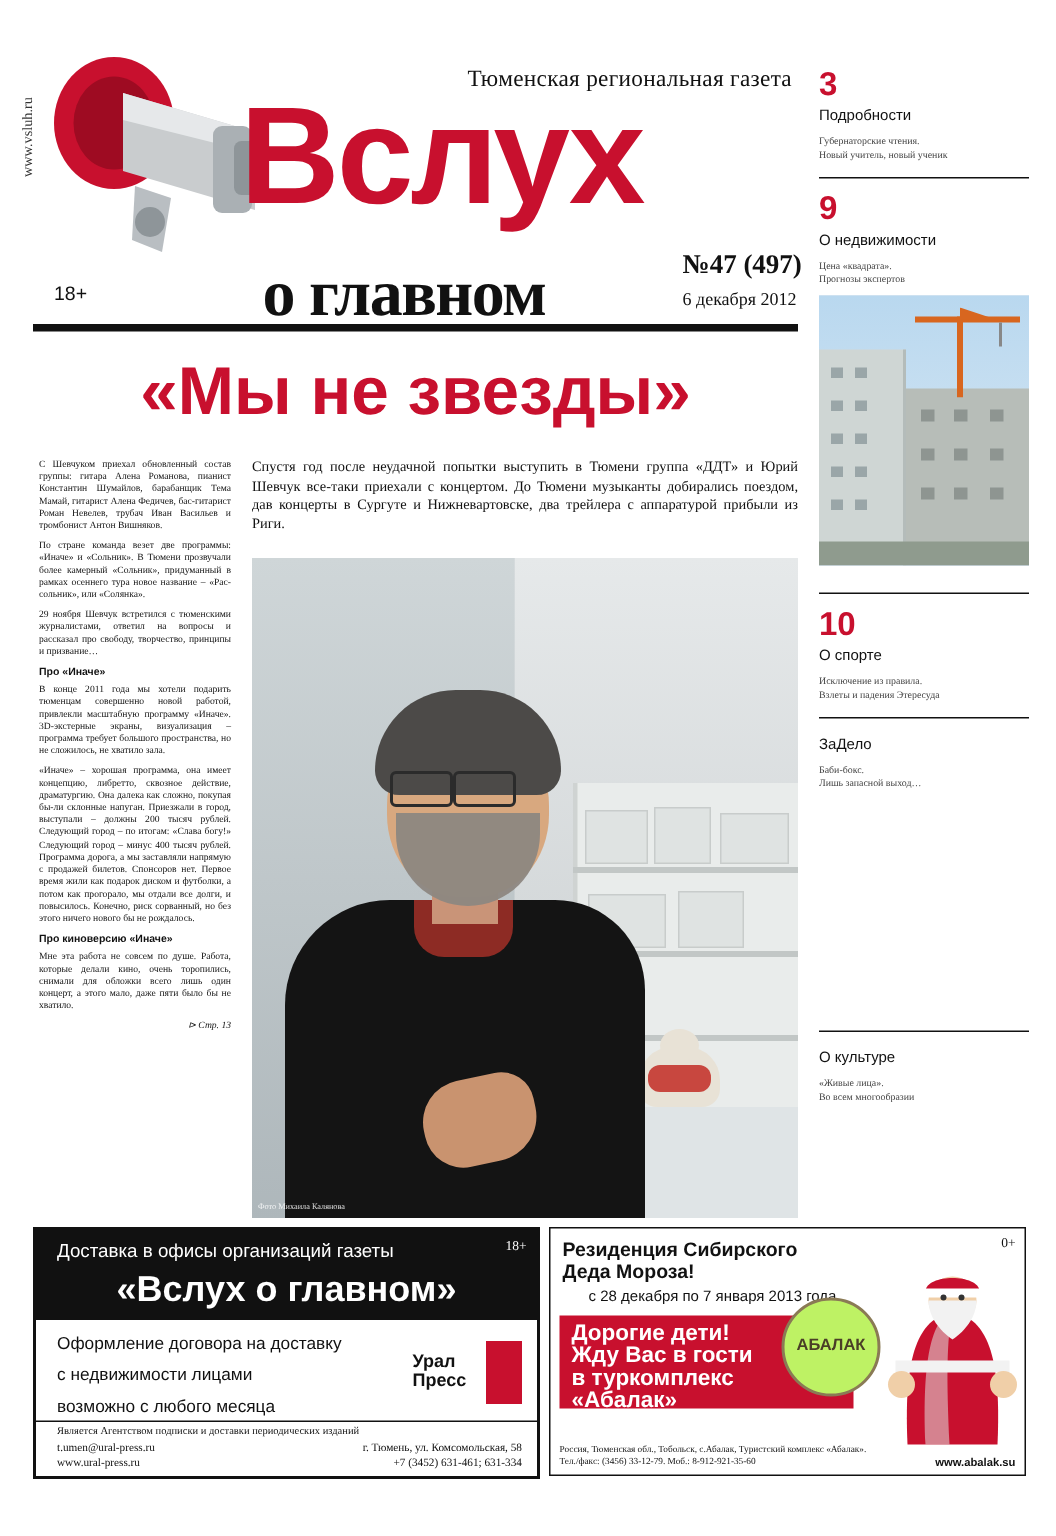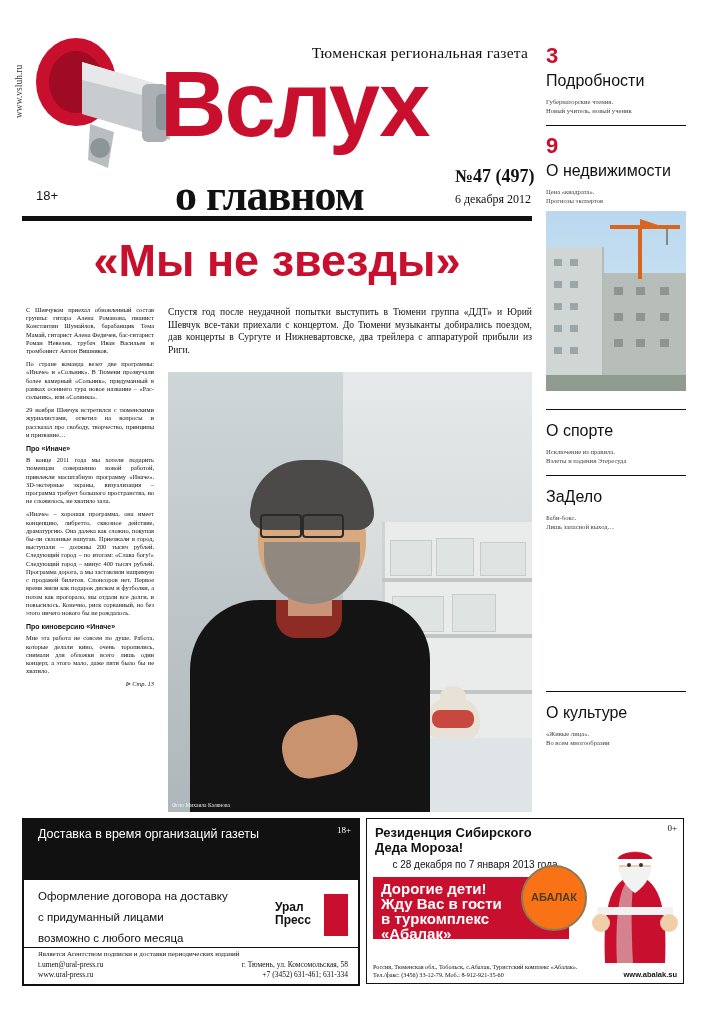--- a/index.html
+++ b/index.html
@@ -104,21 +104,21 @@
   .mp-beard{position:absolute;left:74px;top:92px;width:96px;height:62px;background:#8d8781;border-radius:0 0 48px 48px;opacity:.95;}
   .mp-glass{position:absolute;top:64px;width:38px;height:20px;border:2px solid #2b2b2b;border-radius:4px;}
   .mp-hand{position:absolute;left:92px;top:268px;width:76px;height:58px;background:#c9936f;border-radius:28px 22px 30px 26px;transform:rotate(-12deg);}
   .mp-credit{position:absolute;left:4px;bottom:4px;color:#fff;font-size:5.5px;opacity:.85;}
 
   
   .rail{position:absolute;left:546px;top:36px;width:140px;}
   .rail-hr{height:1px;background:#111;margin:0;}
   .rail-item{padding:8px 0 10px 0;}
   .rail-num{font-family:"Liberation Sans", sans-serif;font-weight:bold;font-size:22px;color:#c8102e;line-height:24px;}
-  .rail-ttl{font-family:"Liberation Sans", sans-serif;font-size:16px;color:#111;margin-top:4px;}
+  .rail-ttl{font-family:"Liberation Sans", sans-serif;font-size:10px;color:#111;margin-top:4px;}
   .rail-dek{font-size:6.6px;line-height:9px;color:#444;margin-top:7px;}
   .rail-photo{width:140px;height:180px;margin:6px 0 8px 0;position:relative;overflow:hidden;background:#a9c9e3;}
   .rp-sky{position:absolute;inset:0;background:linear-gradient(180deg,#b9d8ef,#dbe9f4);}
   .rp-b1{position:absolute;left:0;top:36px;width:56px;height:144px;background:#cfd6d4;border-right:2px solid #b4bcba;}
   .rp-b1 .w{position:absolute;width:8px;height:7px;background:#9aa6a8;}
   .rp-b2{position:absolute;left:58px;top:62px;width:82px;height:118px;background:#b7bdb8;}
   .rp-b2 .w{position:absolute;width:9px;height:8px;background:#8e9591;}
   .rp-crane{position:absolute;left:62px;top:8px;width:76px;height:60px;}
   .rp-ground{position:absolute;left:0;bottom:0;width:140px;height:16px;background:#8f9b8e;}
 
@@ -139,21 +139,21 @@
   .adl-foot{position:absolute;left:0;right:0;bottom:0;height:34px;border-top:1px solid #111;}
   .adl-fl{position:absolute;left:14px;font-size:7px;color:#111;}
   .adl-fr{position:absolute;right:10px;font-size:7.5px;color:#111;text-align:center;}
 
   .adr-head{position:absolute;left:8px;top:6px;width:180px;font-family:"Liberation Sans", sans-serif;font-weight:bold;font-size:13px;color:#111;line-height:15px;}
   .adr-sub{position:absolute;left:8px;top:40px;width:200px;text-align:center;font-family:"Liberation Sans", sans-serif;font-size:10px;color:#111;}
   .adr-red{position:absolute;left:6px;top:58px;width:196px;height:62px;background:#c8102e;}
   .adr-red div{color:#fff;font-family:"Liberation Sans", sans-serif;font-weight:bold;font-size:15px;line-height:15px;padding:4px 0 0 8px;}
   .adr-age{position:absolute;right:6px;top:4px;font-size:9px;color:#111;}
   .adr-santa{position:absolute;right:2px;top:26px;width:92px;height:120px;}
-  .adr-stamp{position:absolute;right:96px;top:46px;width:62px;height:62px;border-radius:50%;background:#f97316;border:2px solid #8a7a55;}
+  .adr-stamp{position:absolute;right:96px;top:46px;width:62px;height:62px;border-radius:50%;background:#bef264;border:2px solid #8a7a55;}
   .adr-stamp span{display:block;text-align:center;font-family:"Liberation Sans", sans-serif;font-weight:bold;font-size:11px;color:#4a3e27;margin-top:24px;}
   .adr-foot{position:absolute;left:6px;bottom:4px;width:300px;font-size:6.2px;line-height:8px;color:#111;}
   .adr-site{position:absolute;right:6px;bottom:4px;font-family:"Liberation Sans", sans-serif;font-weight:bold;font-size:7.5px;}
 </style>
 </head>
 <body>
 
 <div class="page">
 
   <div class="masthead">
@@ -271,20 +271,21 @@
           <rect x="2" y="6" width="70" height="4" fill="#d8661f"></rect>
           <path d="M32 8 L56 8 L32 0 Z" fill="#d8661f"></path>
           <rect x="58" y="10" width="2" height="16" fill="#888"></rect>
         </svg>
         <div class="rp-ground"></div>
       </div>
     </div>
     <div class="rail-hr"></div>
 
     <div class="rail-item">
+      <div class="rail-num">10</div>
       <div class="rail-ttl">О спорте</div>
       <div class="rail-dek" style="white-space:pre-line">Исключение из правила.
 Взлеты и падения Этересуда</div>
     </div>
     <div class="rail-hr"></div>
 
     <div class="rail-item">
       <div class="rail-ttl">ЗаДело</div>
       <div class="rail-dek" style="white-space:pre-line">Баби-бокс.
 Лишь запасной выход…</div>
@@ -295,26 +296,27 @@
       <div class="rail-ttl">О культуре</div>
       <div class="rail-dek" style="white-space:pre-line">«Живые лица».
 Во всем многообразии</div>
     </div>
   </div>
 
   <div class="ads">
 
     <div class="ad-left">
       <div class="adl-top">
-        <div class="adl-t1">Доставка в время организаций газеты</div>
+        <div class="adl-t1">Доставка в офисы организаций газеты</div>
+        <div class="adl-t2">«Вслух о главном»</div>
         <div class="adl-age">18+</div>
       </div>
       <div class="adl-body">
         <div class="adl-line" style="top:10px">Оформление договора на доставку</div>
-        <div class="adl-line" style="top:31px">с придуманный лицами</div>
+        <div class="adl-line" style="top:31px">с недвижимости лицами</div>
         <div class="adl-line" style="top:52px">возможно с любого месяца</div>
         <div class="adl-logo">
           <div class="lw"><span>Урал</span><br><span>Пресс</span></div>
           <div class="lr"></div>
         </div>
         <div class="adl-foot">
           <div class="adl-fl" style="top:2px">Является Агентством подписки и доставки периодических изданий</div>
           <div class="adl-fl" style="top:12px;font-size:7.5px">t.umen@ural-press.ru</div>
           <div class="adl-fl" style="top:22px;font-size:7.5px">www.ural-press.ru</div>
           <div class="adl-fr" style="top:12px">г. Тюмень, ул. Комсомольская, 58</div>

